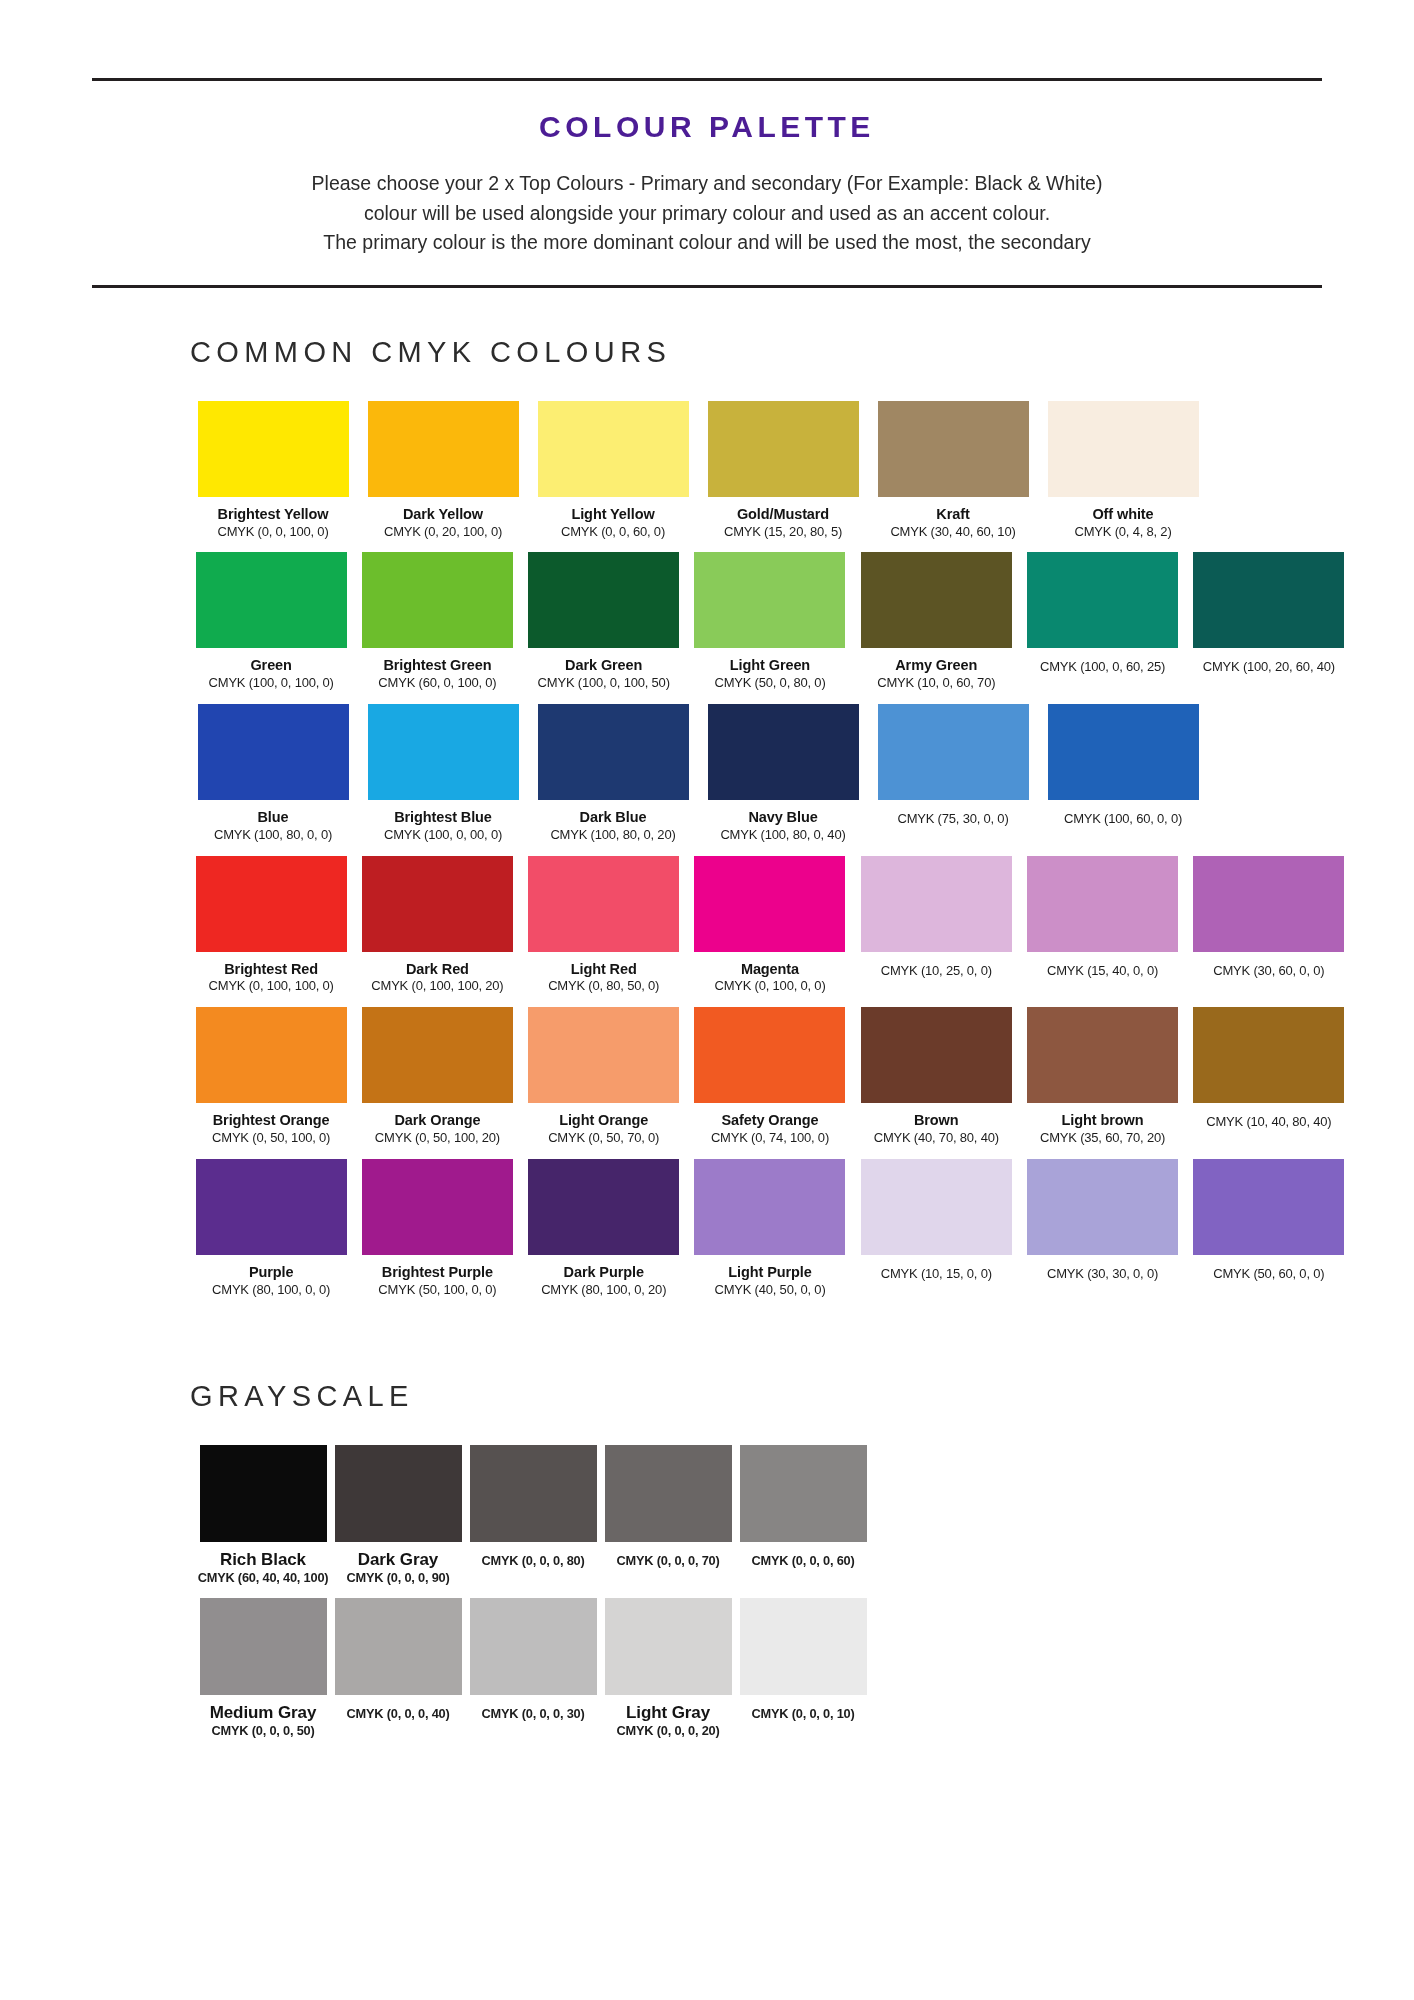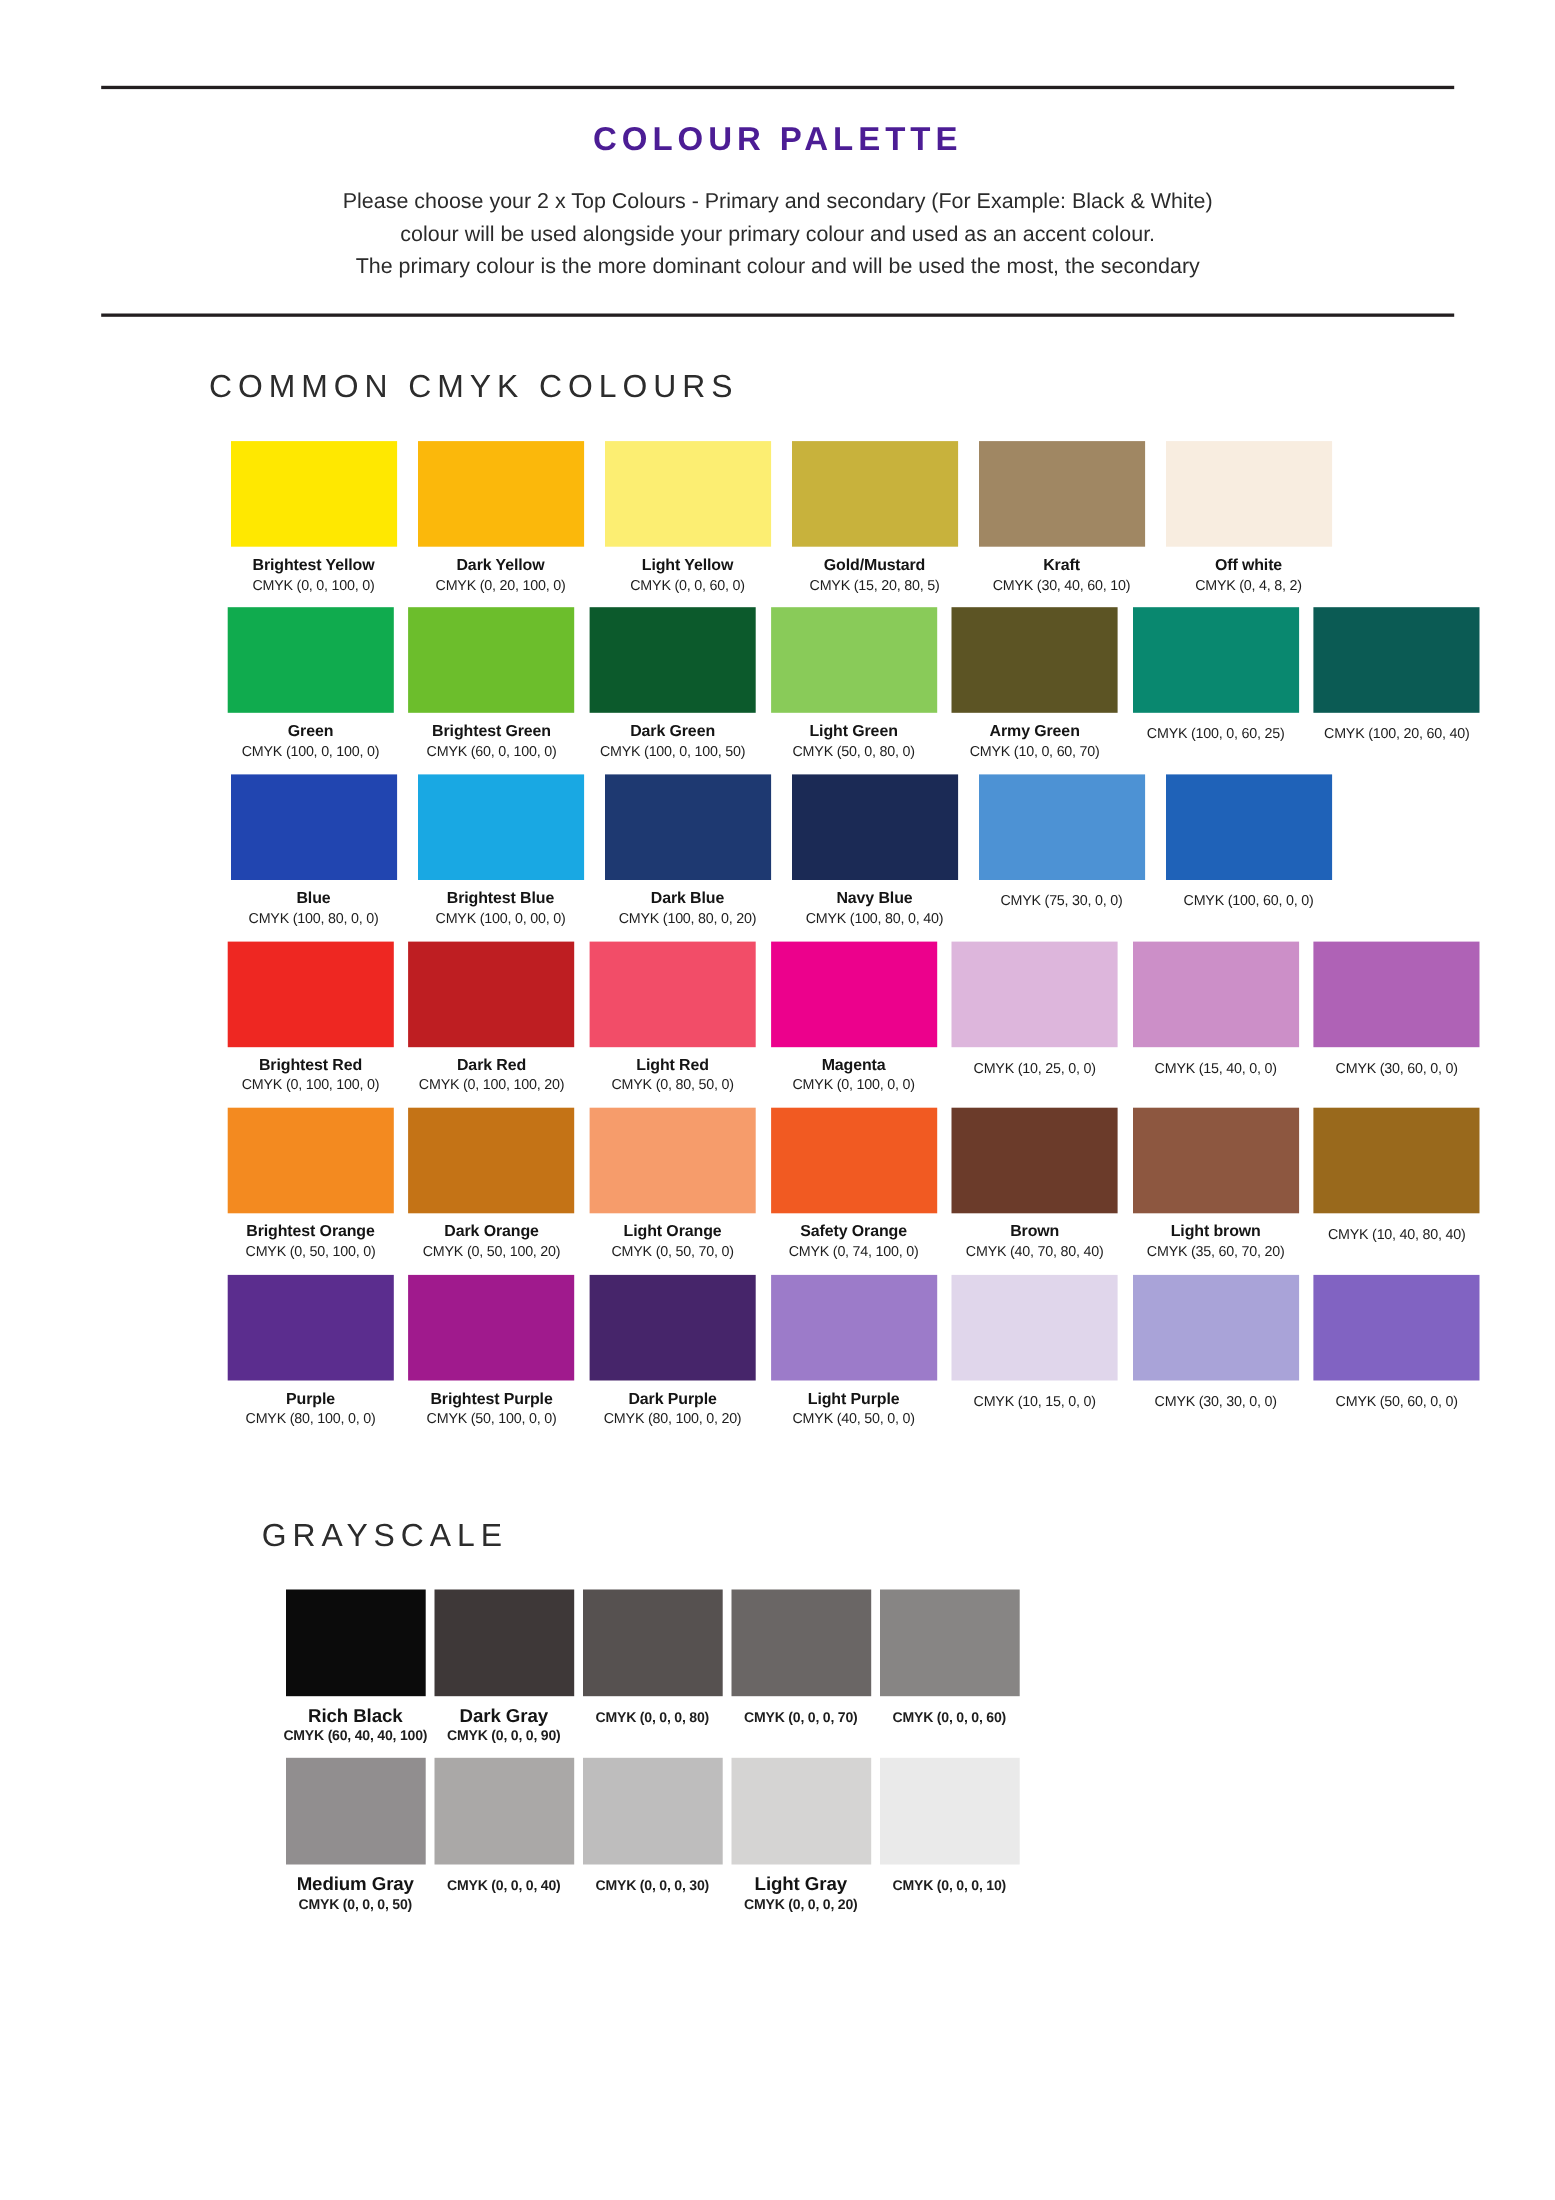--- a/index.html
+++ b/index.html
@@ -59,32 +59,31 @@
 
   
   .section-heading {
     font-size: 29px;
     letter-spacing: 5.4px;
     font-weight: 400;
     color: #2c2c2c;
     margin: 0 0 0 190px;
   }
   #common-section { margin-top: 48px; }
-  #grayscale-section { margin-top: 82px; padding-left: 48px; }
+  #grayscale-section { margin-top: 82px; }
 
   .swatch-grid {
     margin-top: 32px;
     padding-left: 190px;
     padding-right: 60px;
   }
   .swatch-row {
     display: flex;
     align-items: flex-start;
     margin-bottom: 13px;
-    margin-left: 12px;
   }
   .swatch-cell {
     width: 166px;
     margin-right: 4px;
     display: flex;
     flex-direction: column;
     align-items: center;
   }
   .swatch-chip {
     width: 151px;

